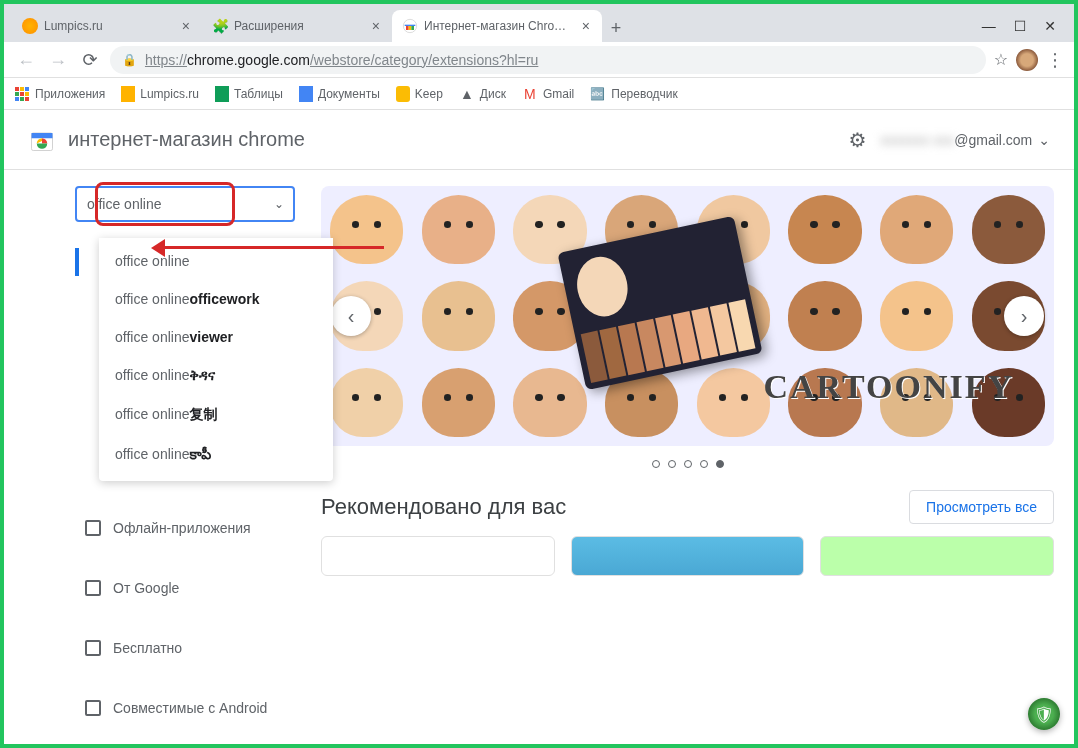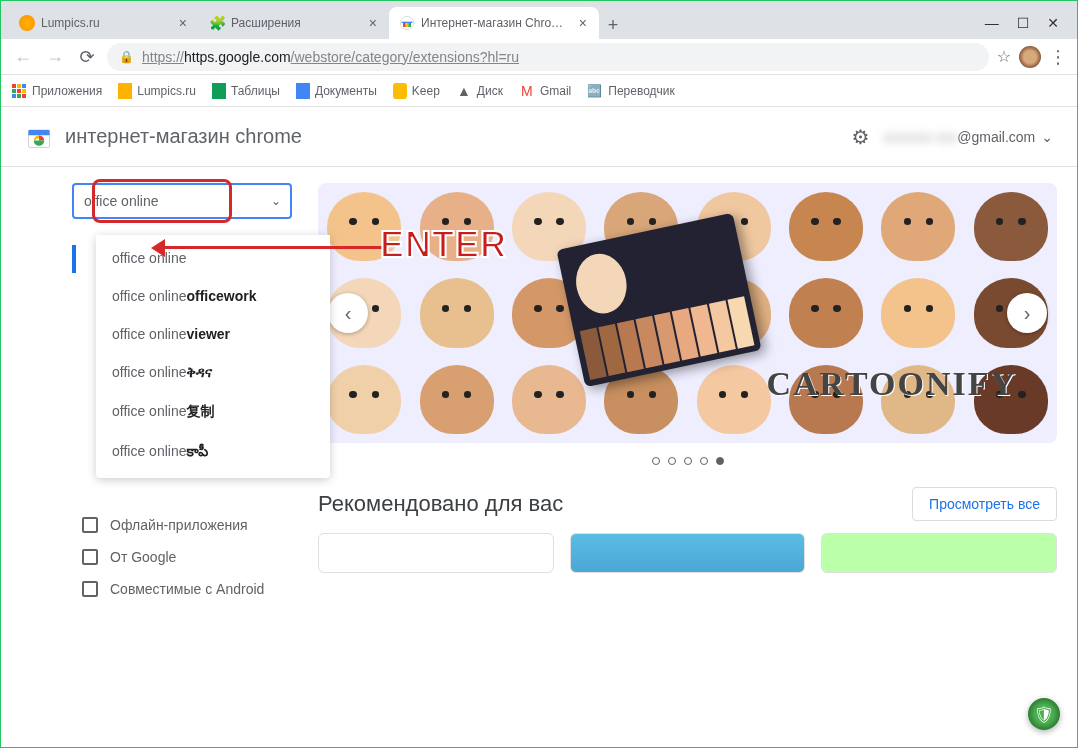--- a/index.html
+++ b/index.html
@@ -1,17 +1,17 @@
 <!DOCTYPE html>
 <html><head>
 <meta charset="utf-8">
 <style>
   * { box-sizing: border-box; margin: 0; padding: 0; }
   body { font-family: Arial, sans-serif; font-size: 13px; background: #fff; width: 1078px; height: 748px; position: relative; overflow: hidden; }
-  .window { width: 1078px; height: 748px; border: 1px solid #22c55e; display: flex; flex-direction: column; background: #fff; }
+  .window { width: 1078px; height: 748px; border: 4px solid #22c55e; display: flex; flex-direction: column; background: #fff; }
   .titlebar { height: 38px; background: #dee1e6; display: flex; align-items: flex-end; padding: 0 8px; }
   .tabs { display: flex; align-items: flex-end; flex: 1; gap: 0; height: 100%; }
   .tab { height: 32px; display: flex; align-items: center; padding: 0 10px; font-size: 12px; color: #5f6368; gap: 6px; border-radius: 8px 8px 0 0; min-width: 190px; max-width: 210px; position: relative; }
   .tab.active { background: #fff; }
   .tab .favicon { width: 16px; height: 16px; flex-shrink: 0; }
   .tab .label { overflow: hidden; white-space: nowrap; text-overflow: ellipsis; flex: 1; }
   .tab .close { color: #5f6368; font-size: 14px; padding: 0 2px; }
   .newtab { width: 28px; height: 28px; display: flex; align-items: center; justify-content: center; color: #5f6368; font-size: 18px; }
   .winctrls { display: flex; gap: 18px; align-items: center; padding: 0 10px 8px 10px; color: #333; }
   .winctrls span { font-size: 14px; }
@@ -42,21 +42,21 @@
   .searchwrap { margin: 0 20px 8px 24px; position: relative; }
   .searchbox { width: 220px; height: 36px; border: 2px solid #4285f4; border-radius: 4px; display: flex; align-items: center; padding: 0 10px; gap: 6px; background:#fff; }
   .searchbox input { border: none; outline: none; flex: 1; font-size: 14px; color: #5f6368; background: transparent; }
   .searchbox .chevdown { color: #5f6368; font-size: 12px; }
   .redframe { position: absolute; left: 20px; top: -4px; width: 140px; height: 44px; border: 3px solid #d62828; border-radius: 8px; pointer-events:none; }
   .dropdown { position: absolute; left: 24px; top: 52px; width: 234px; background: #fff; box-shadow: 0 2px 10px rgba(0,0,0,0.2); border-radius: 0 0 4px 4px; z-index: 50; padding: 4px 0; }
   .dropitem { padding: 11px 16px; font-size: 14px; color: #5f6368; }
   .dropitem b { font-weight: 700; color: #202124; }
   .activebar { position: absolute; left: 0; top: 62px; width: 4px; height: 28px; background: #1a73e8; }
   .filters { padding: 0 0 0 34px; margin-top: 290px; }
-  .filteritem { display: flex; align-items: center; gap: 12px; padding: 8px 0; font-size: 14px; color: #5f6368; }
+  .filteritem { display: flex; align-items: center; gap: 12px; padding: 8px 0; font-size: 14px; color: #5f6368; margin-top: 28px; }
   .cbx { width: 16px; height: 16px; border: 2px solid #5f6368; border-radius: 2px; flex-shrink:0; }
   .main { flex: 1; padding: 16px 20px 0 0; position: relative; overflow: hidden; }
   .carousel { width: 100%; height: 260px; position: relative; border-radius: 8px; overflow: hidden; background: #eef; }
   .grid { display: grid; grid-template-columns: repeat(8, 1fr); grid-template-rows: repeat(3, 1fr); width: 100%; height: 100%; }
   .cell { display:flex; align-items:center; justify-content:center; }
   .face { width: 80%; height: 80%; border-radius: 50% 50% 45% 45%; position: relative; }
   .face::before, .face::after { content:''; position:absolute; width:10%; height:10%; background:#222; border-radius:50%; top:38%; }
   .face::before { left:30%; } .face::after { right:30%; }
   .cartoonify { position: absolute; right: 40px; bottom: 40px; font-family: Georgia, serif; font-size: 34px; font-weight: bold; color: #444; letter-spacing: 2px; text-shadow: 1px 1px 0 #fff; text-align: right; }
   .carnav { position: absolute; top: 50%; transform: translateY(-50%); width: 40px; height: 40px; background: #fff; border-radius: 50%; box-shadow: 0 1px 4px rgba(0,0,0,0.3); display:flex; align-items:center; justify-content:center; color:#5f6368; font-size:20px; }
@@ -116,21 +116,21 @@
     </div>
   </div>
 
   <div class="addrbar">
     <div class="navbtn disabled">←</div>
     <div class="navbtn disabled">→</div>
     <div class="navbtn">⟳</div>
     <div class="omnibox">
       <span class="lock">🔒</span>
       <span>
-        <span class="url-path">https://</span><span class="url-host">https.google.com</span><span class="url-path">/webstore/category/extensions?hl=ru</span>
+        <span class="url-path">https://</span><span class="url-host">chrome.google.com</span><span class="url-path">/webstore/category/extensions?hl=ru</span>
       </span>
     </div>
     <span class="star">☆</span>
     <div class="avatar"></div>
     <span class="menu">⋮</span>
   </div>
 
   <div class="bookmarks">
     <div class="bm">
         <span class="bicon">
@@ -216,20 +216,24 @@
           <div class="filteritem">
               <span class="cbx"></span>
               <span>Офлайн-приложения</span>
             </div>
           <div class="filteritem">
               <span class="cbx"></span>
               <span>От Google</span>
             </div>
           <div class="filteritem">
               <span class="cbx"></span>
+              <span>Бесплатно</span>
+            </div>
+          <div class="filteritem">
+              <span class="cbx"></span>
               <span>Совместимые с Android</span>
             </div>
         </div>
       </div>
 
       <div class="main">
         <div class="carousel">
           <div class="grid">
             <div class="cell">
                 <div class="face" style="background:#f4c38b"></div>
@@ -336,15 +340,14 @@
         <div class="cards">
           <div class="card c1"></div>
           <div class="card c2"></div>
           <div class="card c3"></div>
         </div>
       </div>
     </div>
   </div>
 
   <div class="arrow"></div>
-  <div class="enterlabel">ENTER</div>
   <div class="badge">🛡</div>
 </div>
 
 </body></html>

